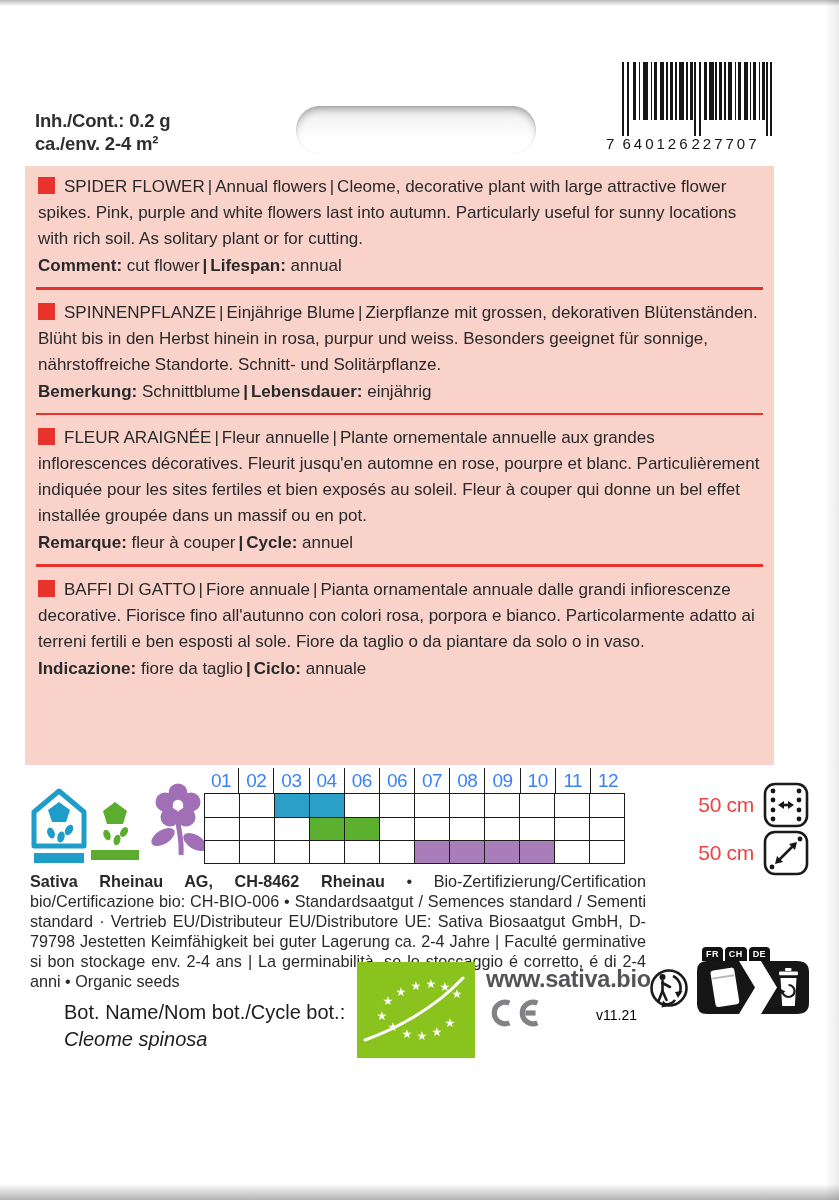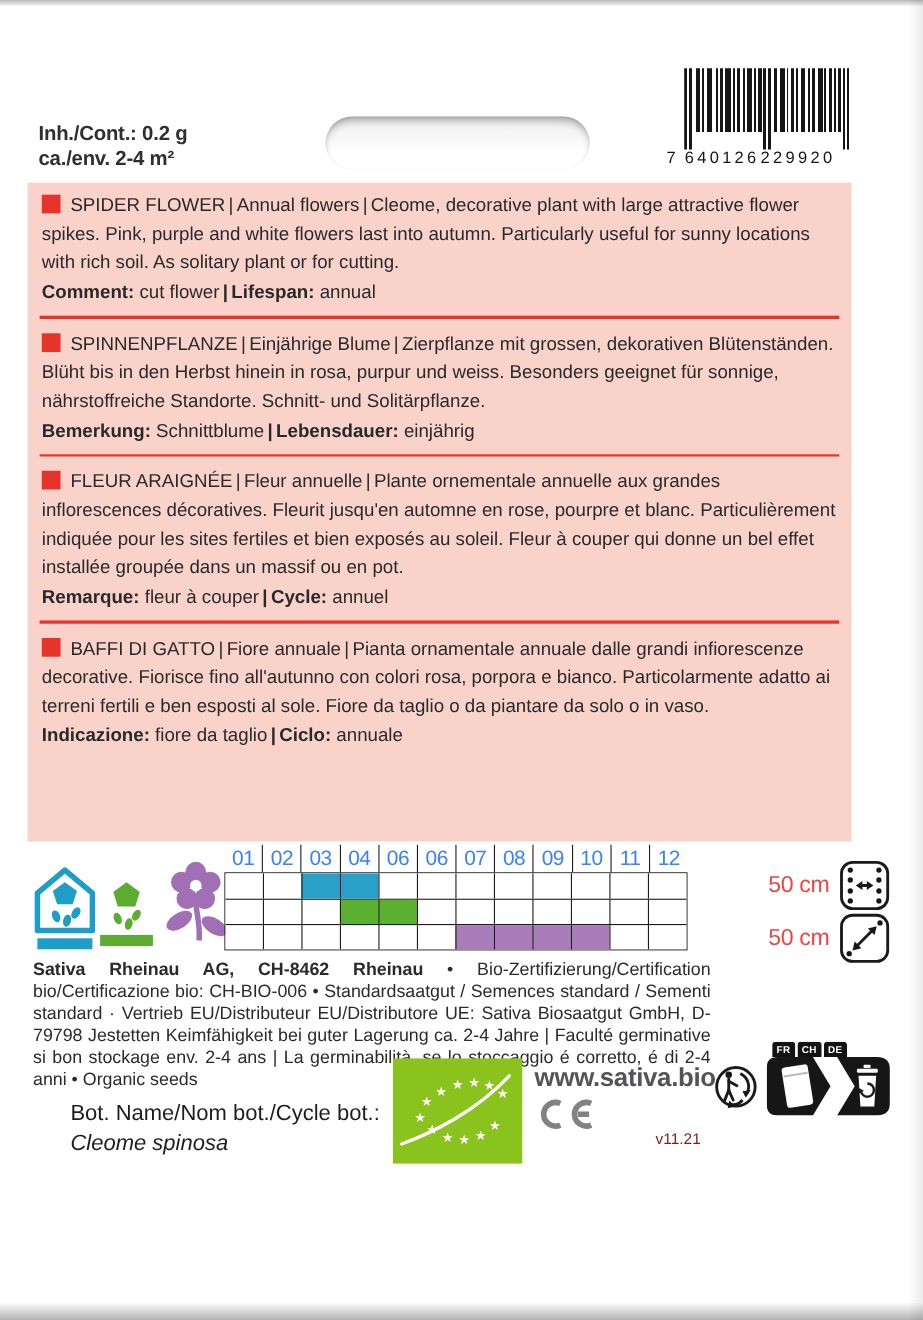--- a/index.html
+++ b/index.html
@@ -65,21 +65,21 @@
   .company b{font-weight:700;}
 
   
   .bot{position:absolute;left:64px;top:999px;font-size:20px;line-height:27px;color:#1d1d1f;}
   .bot .latin{font-style:italic;}
   .eu-logo{position:absolute;left:357px;top:962px;}
   .star{fill:#fff;font-size:12px;font-family:"DejaVu Sans",sans-serif;}
   .website{position:absolute;left:486px;top:966px;font-size:23.5px;font-weight:700;
     color:#545457;letter-spacing:-.3px;}
   .ce-mark{position:absolute;left:486px;top:999px;}
-  .version{position:absolute;left:596px;top:1007px;font-size:14px;color:#7f1d1d;margin-top:20px;}
+  .version{position:absolute;left:596px;top:1007px;font-size:14px;color:#000000;}
   .triman{position:absolute;left:648px;top:960px;}
 
   .badge{position:absolute;left:697px;top:947px;width:112px;}
   .badge-tabs{display:flex;gap:2px;padding-left:5px;height:14px;}
   .badge-tab{background:#121212;color:#fff;font-size:9px;font-weight:700;line-height:14px;
     padding:0 4px;border-radius:3px 3px 0 0;letter-spacing:.4px;outline:1px solid #fff;}
   .badge-body{position:relative;width:112px;height:53px;}
 
   
   .f-blue{fill:var(--icon_blue);} .s-blue{stroke:var(--icon_blue);fill:none;}
@@ -135,21 +135,21 @@
         <rect x="81" y="0" width="3" height="58"></rect>
           <rect x="85" y="0" width="1.2" height="58"></rect>
         <rect x="87.5" y="0" width="2" height="58"></rect>
           <rect x="91" y="0" width="1.2" height="58"></rect>
         <rect x="93.5" y="0" width="1.6" height="58"></rect>
       </g>
     </svg>
     <div class="bc-digits">
       <span class="bc-lead">7</span>
       <span class="bc-group">640126</span>
-      <span class="bc-group">229920</span>
+      <span class="bc-group">227707</span>
     </div>
   </div>
 
   <div class="pink-panel">
 
     <div class="lang-block">
       <p class="desc">
         <span class="redsq"></span><span>SPIDER FLOWER</span><span class="pipe">|</span><span>Annual flowers</span><span class="pipe">|</span><span>Cleome, decorative plant with large attractive flower spikes. Pink, purple and white flowers last into autumn. Particularly useful for sunny locations with rich soil. As solitary plant or for cutting.</span>
       </p>
       <p class="meta">

